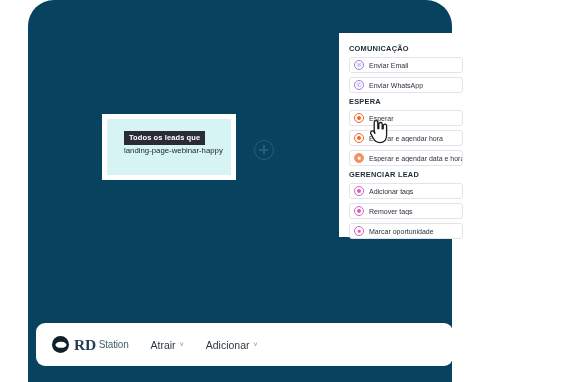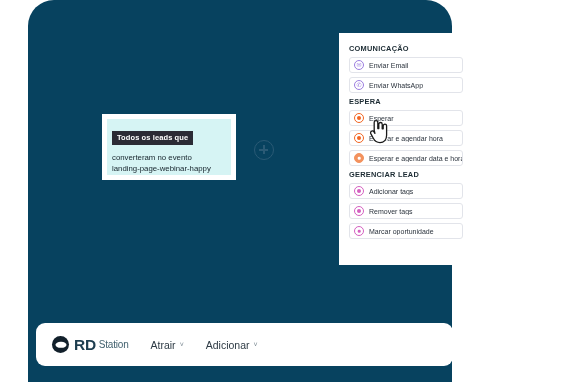--- a/index.html
+++ b/index.html
@@ -36,21 +36,21 @@
     height: 66px;
     background: #ffffff;
     padding: 5px;
     box-sizing: border-box;
   }
   #flow-card-inner {
     width: 100%;
     height: 100%;
     background: #d6f4f4;
     box-sizing: border-box;
-    padding: 7px 8px 6px 5px;
+    padding: 7px 8px 6px 17px;
   }
   #flow-badge {
     display: inline-block;
     background: #2b2b35;
     color: #ffffff;
     font-size: 7.5px;
     font-weight: bold;
     letter-spacing: .1px;
     padding: 3px 5px 3px 5px;
     line-height: 1;
@@ -87,21 +87,21 @@
   #plus-node::after {
     left: 8.2px; top: 4px; width: 1.4px; height: 9.2px;
   }
 
   
   #actions-panel {
     position: absolute;
     left: 311px;
     top: 33px;
     width: 133px;
-    height: 232px;
+    height: 204px;
     background: #ffffff;
     box-sizing: border-box;
     padding: 11px 9px 10px 10px;
   }
   .section-title {
     font-size: 7.4px;
     font-weight: bold;
     color: #1c2b33;
     letter-spacing: .25px;
     margin: 0 0 4px 0;
@@ -210,20 +210,21 @@
     width: 11px;
     height: 6.4px;
     background: #ffffff;
     border-radius: 50%;
   }
   #logo-rd {
     font-size: 15.5px;
     font-weight: bold;
     color: #1d3d4f;
     letter-spacing: -.3px;
+    font-family: Liberation Serif, serif;
   }
   #logo-station {
     font-size: 10px;
     color: #43626f;
     letter-spacing: -.2px;
     margin-left: 3px;
   }
   .nav-tab {
     position: relative;
     font-size: 10.5px;
@@ -252,21 +253,20 @@
   }
 </style>
 </head>
 <body>
 
 <div id="canvas">
 
   <div id="flow-card">
     <div id="flow-card-inner">
       <span id="flow-badge">Todos os leads que</span>
-      <div class="flow-line first">converteram no evento</div>
       <div class="flow-line bold">landing-page-webinar-happy</div>
     </div>
   </div>
 
   <div id="plus-node"></div>
 
   <div id="actions-panel">
 
     <div class="section-title">COMUNICAÇÃO</div>
 

